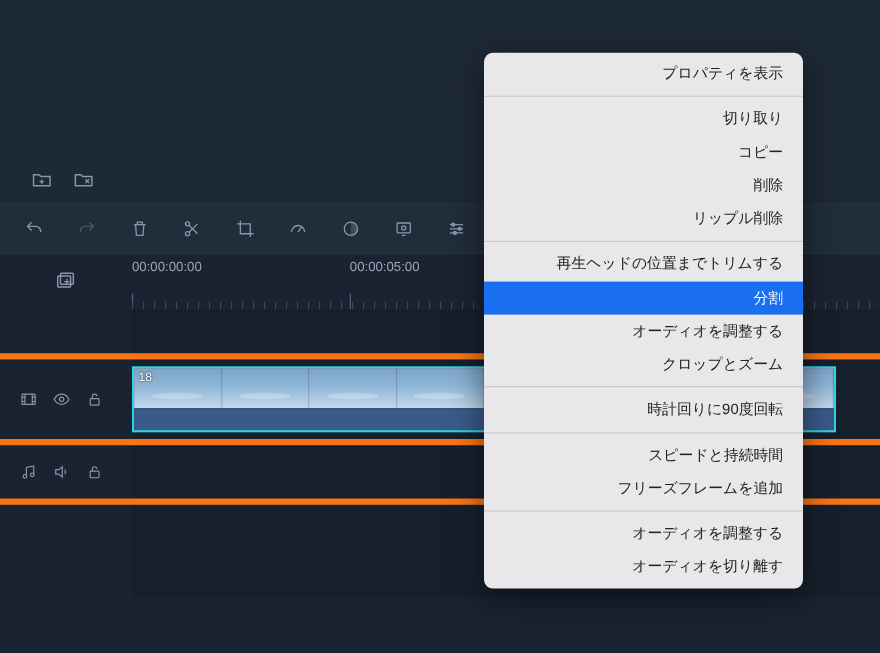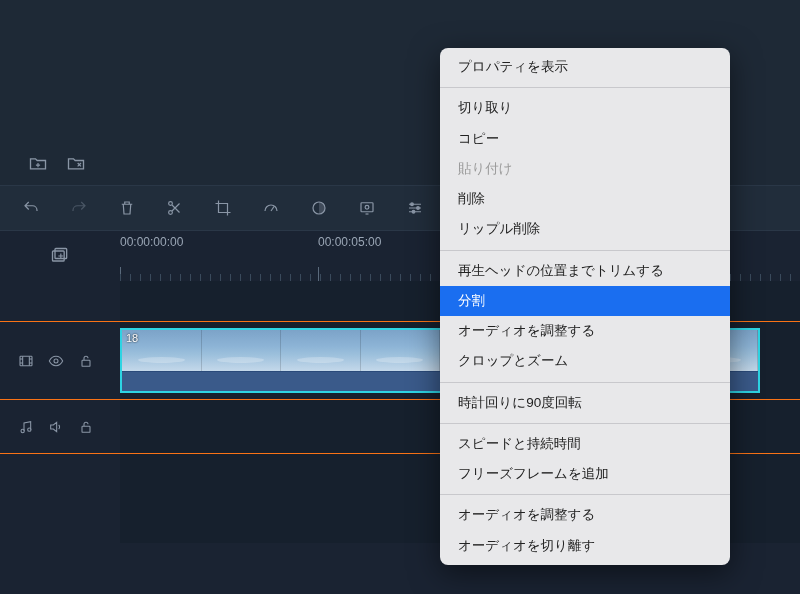--- a/index.html
+++ b/index.html
@@ -11,33 +11,33 @@
 .tool-icon { width: 18px; height: 18px; color: #8a96a6; cursor: pointer; display:flex; align-items:center; justify-content:center;}
 .tool-icon.disabled { color: #4a5665; cursor: default; }
 .timeline-header { height: 50px; background: #1a2332; display: flex; position: relative; justify-content: center; }
 .track-controls-head { width: 120px; display:flex; align-items:center; justify-content:center; }
 .ruler-area { flex: 1; position: relative; background: #1a2332; }
 .timecode { position: absolute; top: 4px; font-size: 12px; color: #9aa6b5; }
 .ticks { position: absolute; bottom: 0; left: 0; right: 0; height: 18px; }
 .major-tick { position:absolute; bottom:0; width:1px; height:14px; background:#5a6a7c;}
 .minor-tick { position:absolute; bottom:0; width:1px; height:7px; background:#3a4a5c;}
 .tracks { background: #1a2332; }
-.track { display: flex; height: 78px; border-top: 1px solid #f97316;}
+.track { display: flex; height: 78px; border-top: 6px solid #f97316;}
 .track.audio { height: 54px; }
 .track-head { width: 120px; display: flex; align-items: center; gap: 14px; padding-left: 18px; background:#1a2332;}
 .track-head .ti { width: 16px; height:16px; color:#8a96a6; display:flex; align-items:center;}
 .track-body { flex: 1; position: relative; background: #16202d; }
 .clip { position: absolute; top: 6px; bottom: 6px; left: 0; width: 640px; border: 2px solid #2dd4e3; background: #2a3b55; display:flex; flex-direction:column; }
 .clip-thumbs { flex: 1; display: flex; background: #5a7a9a; }
 .thumb { flex:1; background: linear-gradient(180deg, #7ca3c8 0%, #8db4d6 40%, #9cc0dc 60%, #c4d8ea 100%); border-right: 1px solid rgba(0,0,0,0.15); position:relative;}
 .thumb::after{content:"";position:absolute;bottom:8px;left:20%;right:20%;height:6px;background:rgba(255,255,255,0.25);border-radius:50%;}
 .clip-label { position:absolute; top:2px; left:4px; font-size:11px; color:#fff; text-shadow:0 0 2px #000; z-index:2;}
 .clip-audio { height: 20px; background: #3a5a8a; border-top: 1px solid #2a4a7a;}
 .context-menu { position: absolute; left: 440px; top: 48px; width: 290px; background: #e8e8ea; border-radius: 8px; box-shadow: 0 8px 30px rgba(0,0,0,0.5); overflow: hidden; z-index: 100; padding: 4px 0;}
-.menu-item { padding: 5px 18px; font-size: 13.5px; color: #222; cursor: pointer; line-height: 1.5;}
+.menu-item { padding: 5px 18px; font-size: 13.5px; color: #222; cursor: pointer; line-height: 1.5; text-align: right;}
 .menu-item.disabled { color: #9a9a9a; cursor: default; }
 .menu-item.highlighted { background: #1a6ef0; color: #fff; }
 .menu-sep { height: 1px; background: #c8c8cc; margin: 5px 0; }
 svg { width: 100%; height: 100%; fill: none; stroke: currentColor; stroke-width: 1.6; }
 </style>
 </head>
 <body>
 
 <div class="panel-top">
   <div class="folder-buttons">
@@ -275,21 +275,20 @@
     <div class="track-head"></div>
       <div class="track-body"></div>
   </div>
 </div>
 
 <div class="context-menu">
   <div class="menu-item">プロパティを表示</div>
   <div class="menu-sep"></div>
   <div class="menu-item">切り取り</div>
   <div class="menu-item">コピー</div>
-  <div class="menu-item disabled">貼り付け</div>
   <div class="menu-item">削除</div>
   <div class="menu-item">リップル削除</div>
   <div class="menu-sep"></div>
   <div class="menu-item">再生ヘッドの位置までトリムする</div>
   <div class="menu-item highlighted">分割</div>
   <div class="menu-item">オーディオを調整する</div>
   <div class="menu-item">クロップとズーム</div>
   <div class="menu-sep"></div>
   <div class="menu-item">時計回りに90度回転</div>
   <div class="menu-sep"></div>

